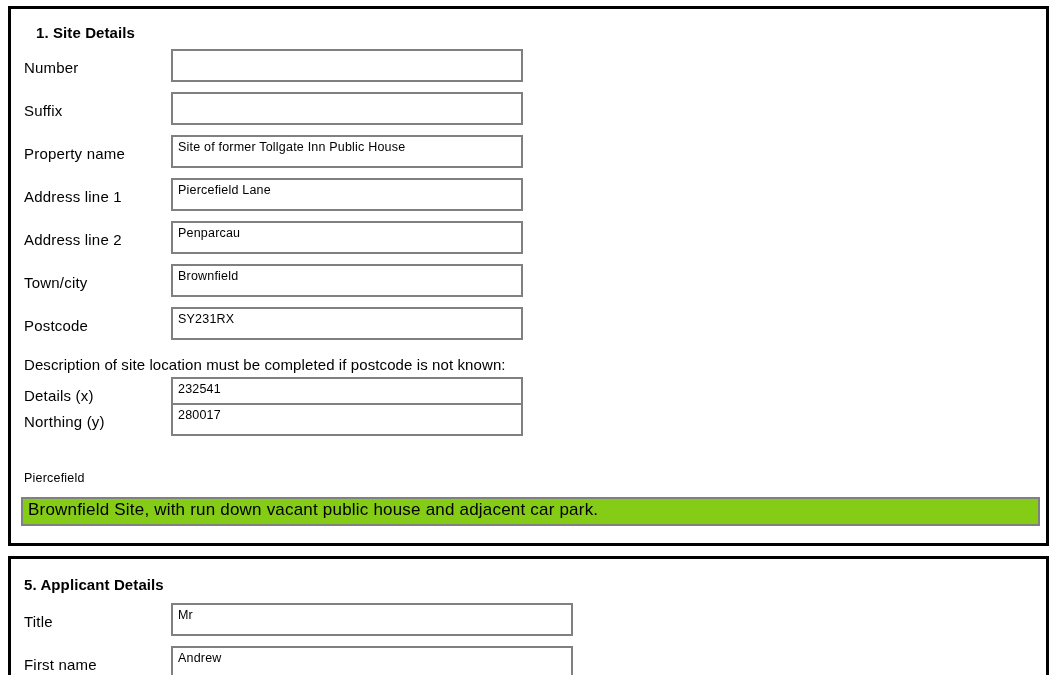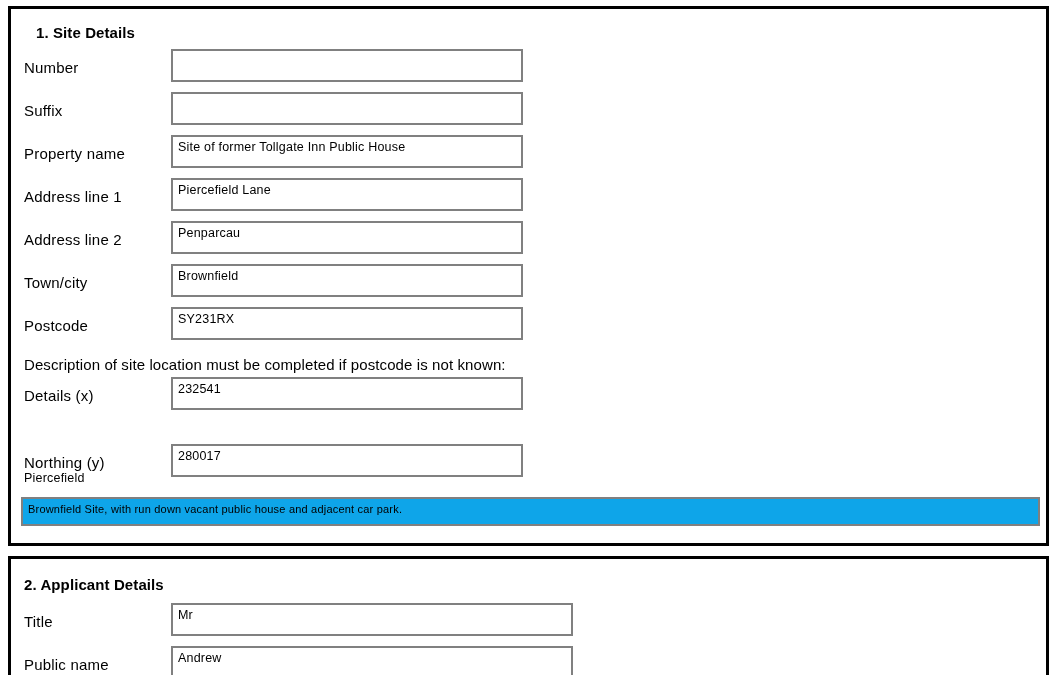--- a/index.html
+++ b/index.html
@@ -113,23 +113,23 @@
 
   
   .textarea-wide {
     position: absolute;
     box-sizing: border-box;
     left: 10px;
     top: 488px;
     width: 1019px;
     height: 29px;
     border: 2px solid #808080;
-    background: #0ea5e9;
+    background: #84cc16;
     font-family: "Liberation Sans", sans-serif;
-    font-size: 11px;
+    font-size: 17px;
     letter-spacing: 0.2px;
     padding: 3px 0 0 5px;
     line-height: 15px;
     white-space: nowrap;
     overflow: hidden;
   }
 </style>
 </head>
 <body>
 
@@ -174,38 +174,38 @@
       <div class="field">SY231RX</div>
     </div>
 
     <div class="note" style="top:347px;">Description of site location must be completed if postcode is not known:</div>
 
     <div class="row" style="top:368px;">
       <div class="row-label">Details (x)</div>
       <div class="field">232541</div>
     </div>
 
-    <div class="row" style="top:435px;">
+    <div class="row" style="top:394px;">
       <div class="row-label">Northing (y)</div>
       <div class="field">280017</div>
     </div>
 
     <div class="standalone-label" style="top:462px;">Piercefield</div>
 
     <div class="textarea-wide">Brownfield Site, with run down vacant public house and adjacent car park.</div>
   </div>
 
   <div class="panel" id="panel-applicant">
 
-    <div class="panel-title">2. Applicant Details</div>
+    <div class="panel-title">5. Applicant Details</div>
 
     <div class="row" style="top:44px;">
       <div class="row-label">Title</div>
       <div class="field">Mr</div>
     </div>
 
     <div class="row" style="top:87px;">
-      <div class="row-label">Public name</div>
+      <div class="row-label">First name</div>
       <div class="field">Andrew</div>
     </div>
   </div>
 
 </div>
 
 </body></html>

